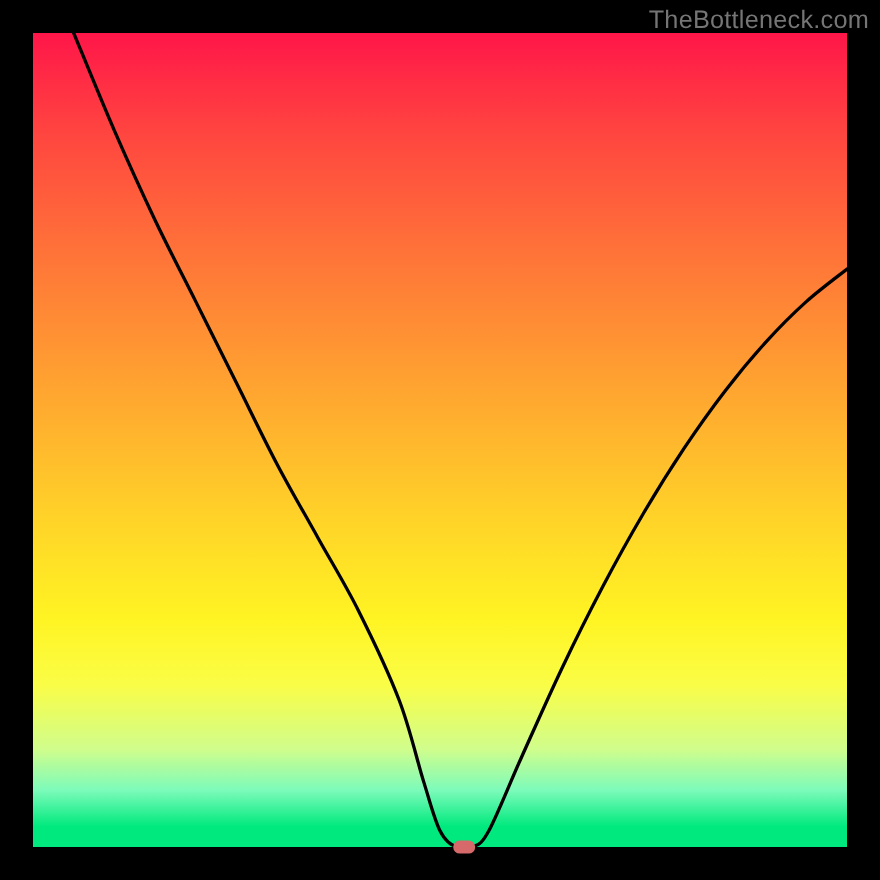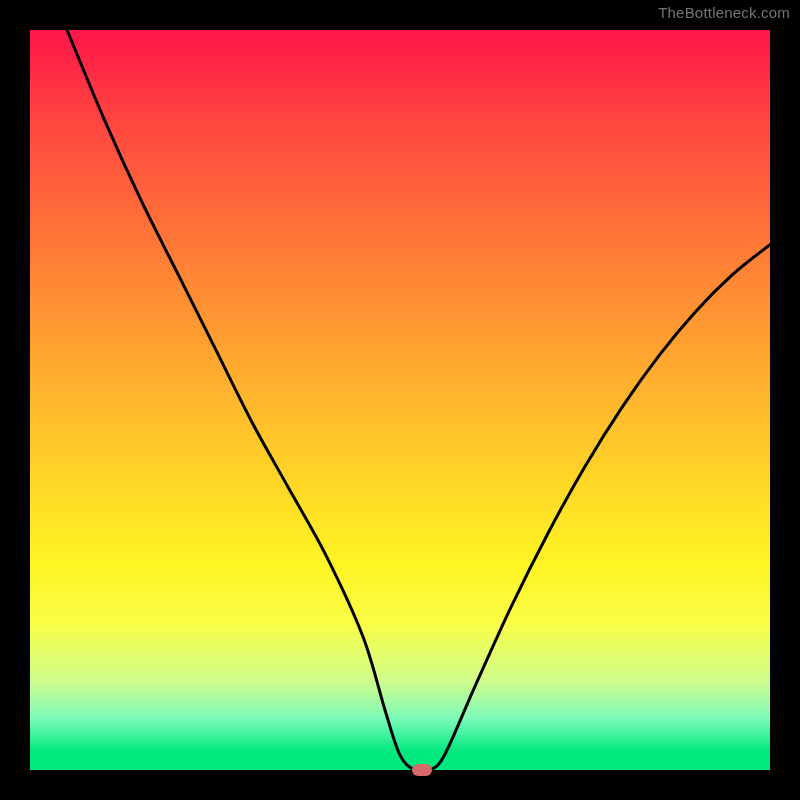--- a/index.html
+++ b/index.html
@@ -15,21 +15,21 @@
     position: relative;
     width: 800px;
     height: 800px;
     background: #000;
   }
   .watermark {
     position: absolute;
     top: 4px;
     right: 10px;
     color: #757575;
-    font-size: 15px;
+    font-size: 23px;
     letter-spacing: 0.2px;
     z-index: 10;
   }
   .plot-area {
     position: absolute;
     left: 30px;
     top: 30px;
     width: 740px;
     height: 740px;
     background: linear-gradient(to bottom,

